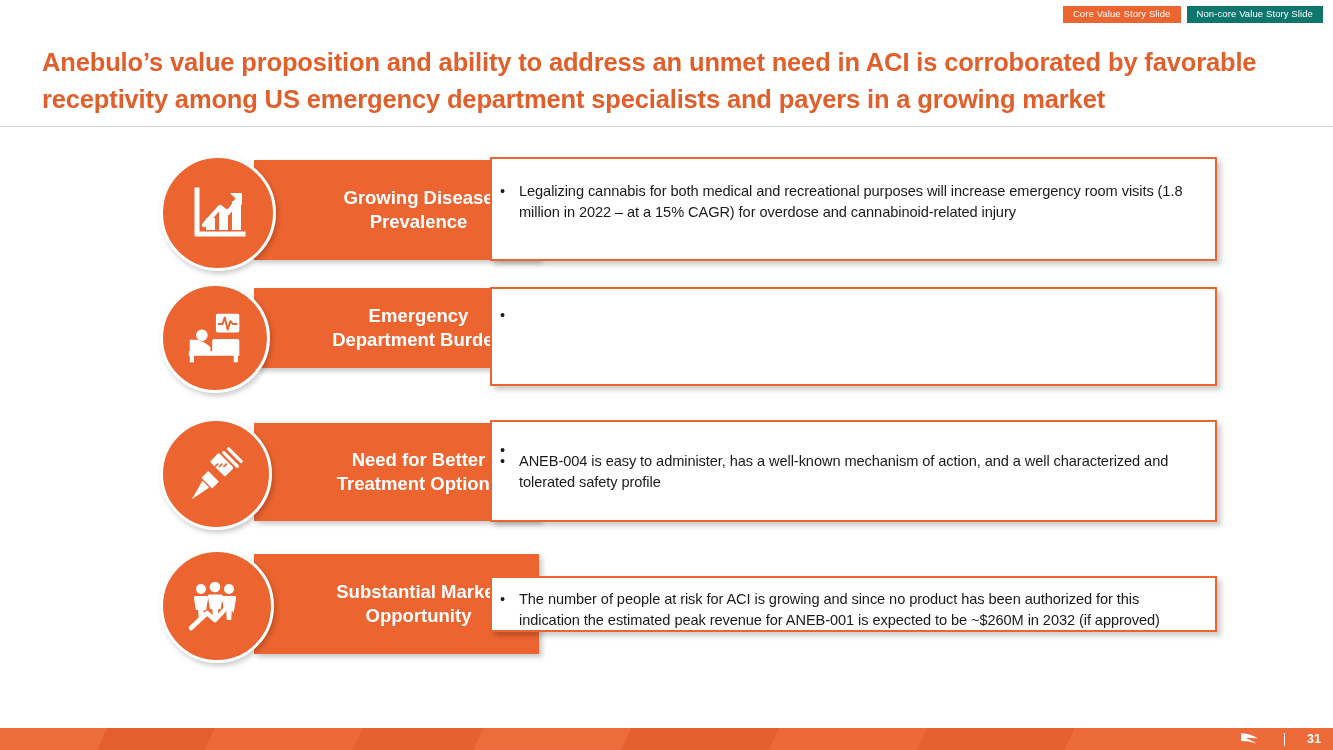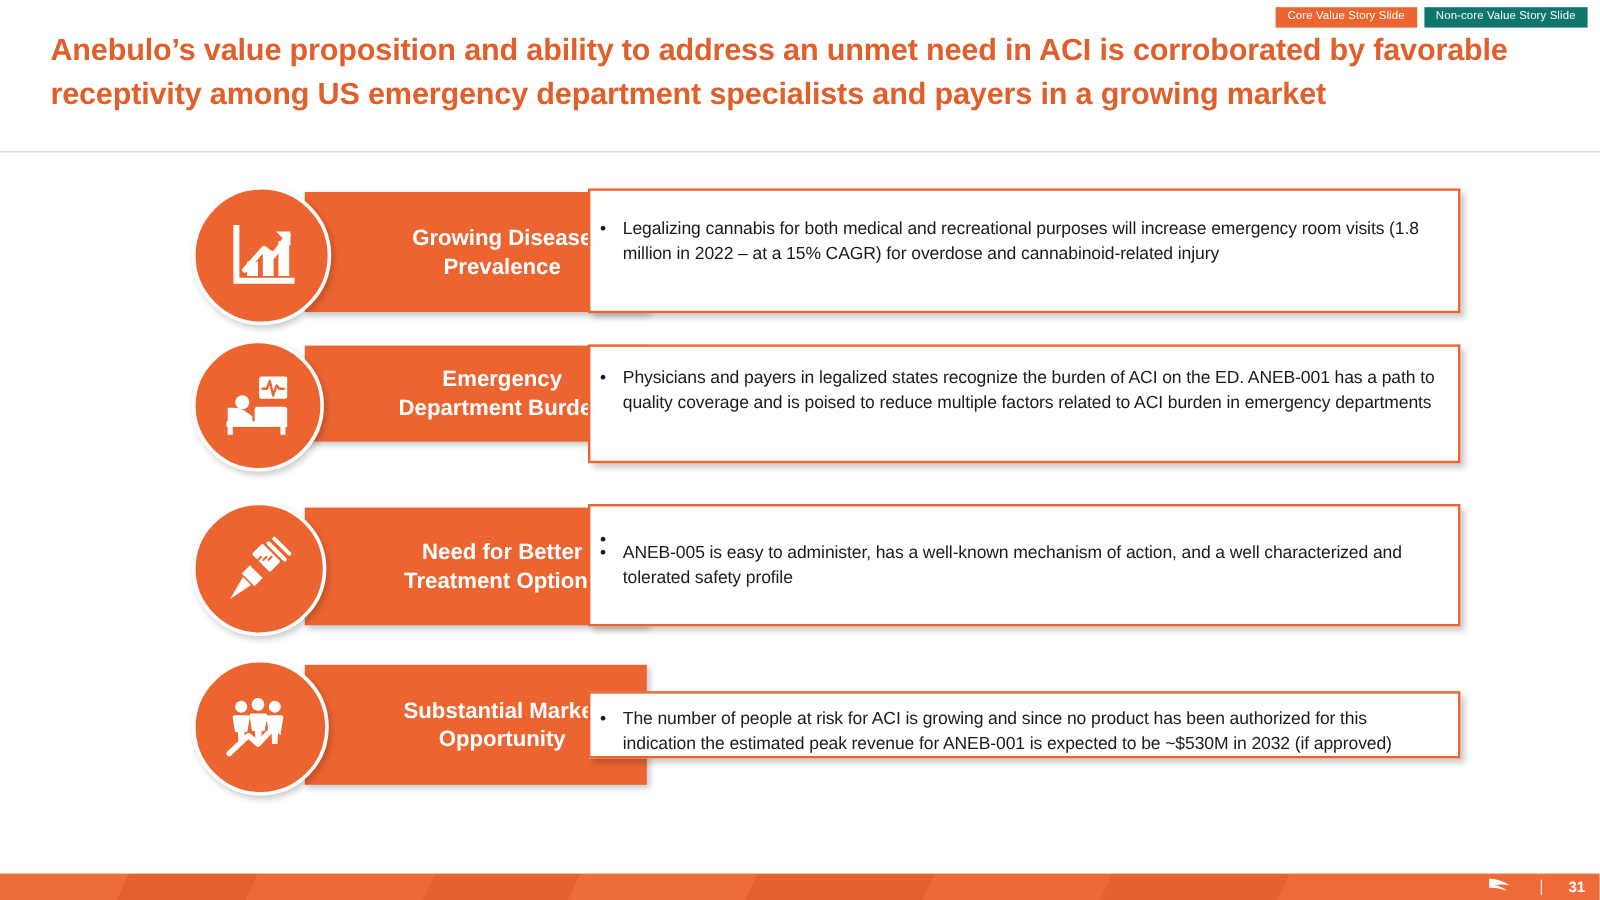--- a/index.html
+++ b/index.html
@@ -33,21 +33,21 @@
     white-space: nowrap;
     line-height: 1;
   }
   .tag-core { background: #EC6430; }
   .tag-noncore { background: #0f766e; }
 
   
   .title {
     position: absolute;
     left: 42px;
-    top: 24px;
+    top: 44px;
     width: 1260px;
     color: #E05F2B;
     font-size: 25.5px;
     font-weight: bold;
     line-height: 1.46;
     letter-spacing: -0.15px;
   }
   .divider {
     position: absolute;
     left: 0;
@@ -236,21 +236,20 @@
           <rect x="3" y="45" width="54" height="5" fill="#ffffff"></rect>
           <rect x="4" y="49" width="4.5" height="8" fill="#ffffff"></rect>
           <rect x="51" y="49" width="4.5" height="8" fill="#ffffff"></rect>
         </svg>
       </div>
     </div>
     <div class="card" style="left:490px; top:4px; width:727px; height:99px;">
       <ul class="bullets" style="padding:16px 18px 0 0;">
         <li class="bullet">
           <span class="dot">•</span>
-          <span>Physicians and payers in legalized states recognize the burden of ACI on the ED. ANEB-001 has a path to quality coverage and is poised to reduce multiple factors related to ACI burden in emergency departments</span>
         </li>
       </ul>
     </div>
   </div>
 
   <div class="row" style="top:418px;">
     <div class="left-block">
       <div class="plate" style="left:94px; top:5px; width:285px; height:98px;">
         <div class="plate-label">Need for Better
 Treatment Options</div>
@@ -272,21 +271,21 @@
         </svg>
       </div>
     </div>
     <div class="card" style="left:490px; top:2px; width:727px; height:102px;">
       <ul class="bullets" style="padding:18px 18px 0 0;">
         <li class="bullet">
           <span class="dot">•</span>
         </li>
         <li class="bullet">
           <span class="dot">•</span>
-          <span>ANEB-005 is easy to administer, has a well-known mechanism of action, and a well characterized and tolerated safety profile</span>
+          <span>ANEB-004 is easy to administer, has a well-known mechanism of action, and a well characterized and tolerated safety profile</span>
         </li>
       </ul>
     </div>
   </div>
 
   <div class="row" style="top:549px;">
     <div class="left-block">
       <div class="plate" style="left:94px; top:5px; width:285px; height:100px;">
         <div class="plate-label">Substantial Market
 Opportunity</div>
@@ -303,21 +302,21 @@
           </g>
           <path d="M5 53 L21 38 L29 45 L45 28" stroke="#ffffff" stroke-width="4.6" fill="none" stroke-linejoin="round" stroke-linecap="round"></path>
           <path d="M35 25 L48 25 L48 38 Z" fill="#ffffff"></path>
         </svg>
       </div>
     </div>
     <div class="card" style="left:490px; top:27px; width:727px; height:56px;">
       <ul class="bullets" style="padding:11px 18px 0 0;">
         <li class="bullet">
           <span class="dot">•</span>
-          <span>The number of people at risk for ACI is growing and since no product has been authorized for this indication the estimated peak revenue for ANEB-001 is expected to be ~$530M in 2032 (if approved)</span>
+          <span>The number of people at risk for ACI is growing and since no product has been authorized for this indication the estimated peak revenue for ANEB-001 is expected to be ~$260M in 2032 (if approved)</span>
         </li>
       </ul>
     </div>
   </div>
 
 </div>
 
 <div class="footer">
   <div class="footer-right">
     <span>

